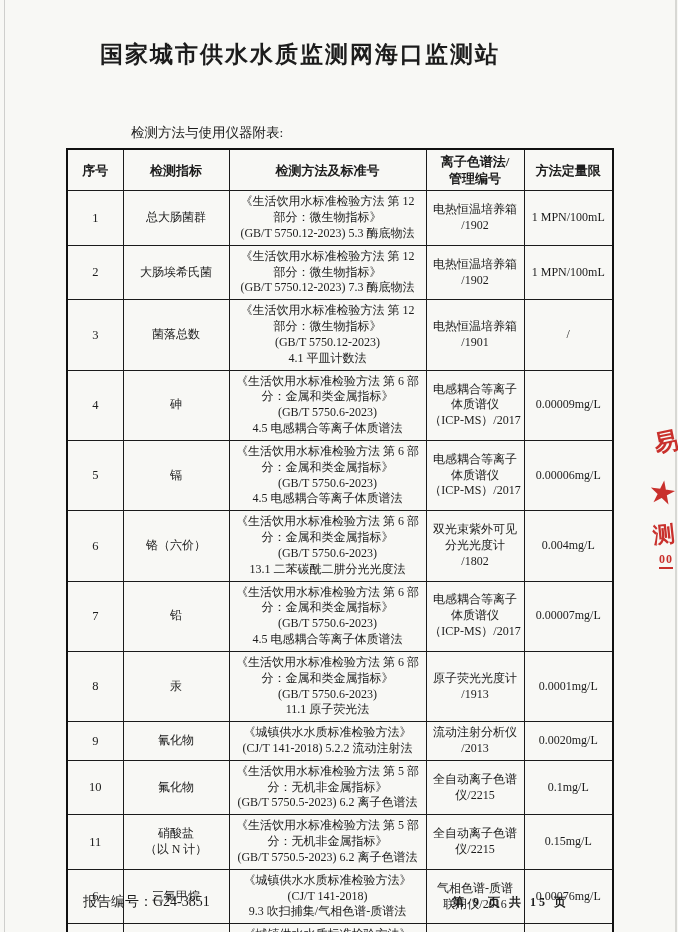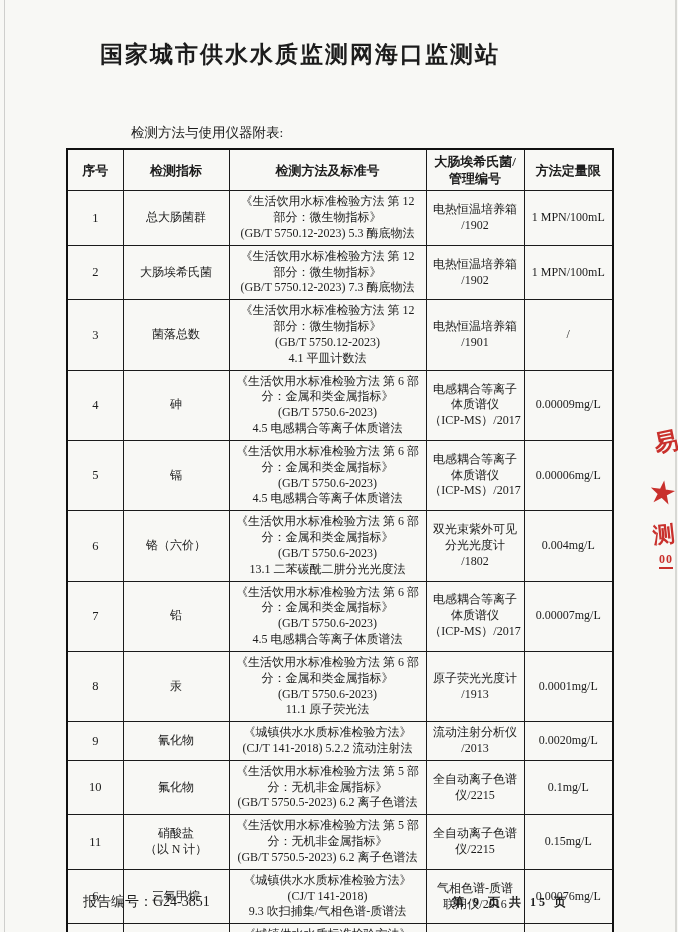--- a/index.html
+++ b/index.html
@@ -61,21 +61,21 @@
       <col style="width: 106px;">
       <col style="width: 197px;">
       <col style="width: 98px;">
       <col style="width: 89px;">
     </colgroup>
   <thead>
     <tr id="header-row">
         <th>序号</th>
         <th>检测指标</th>
         <th>检测方法及标准号</th>
-        <th>大肠埃希氏菌/
+        <th>离子色谱法/
 管理编号</th>
         <th>方法定量限</th>
       </tr>
   </thead>
   <tbody id="rows">
       <tr>
         <td class="cell-no">1</td>
         <td class="cell-indicator">总大肠菌群</td>
         <td class="cell-method">《生活饮用水标准检验方法 第 12
 部分：微生物指标》

